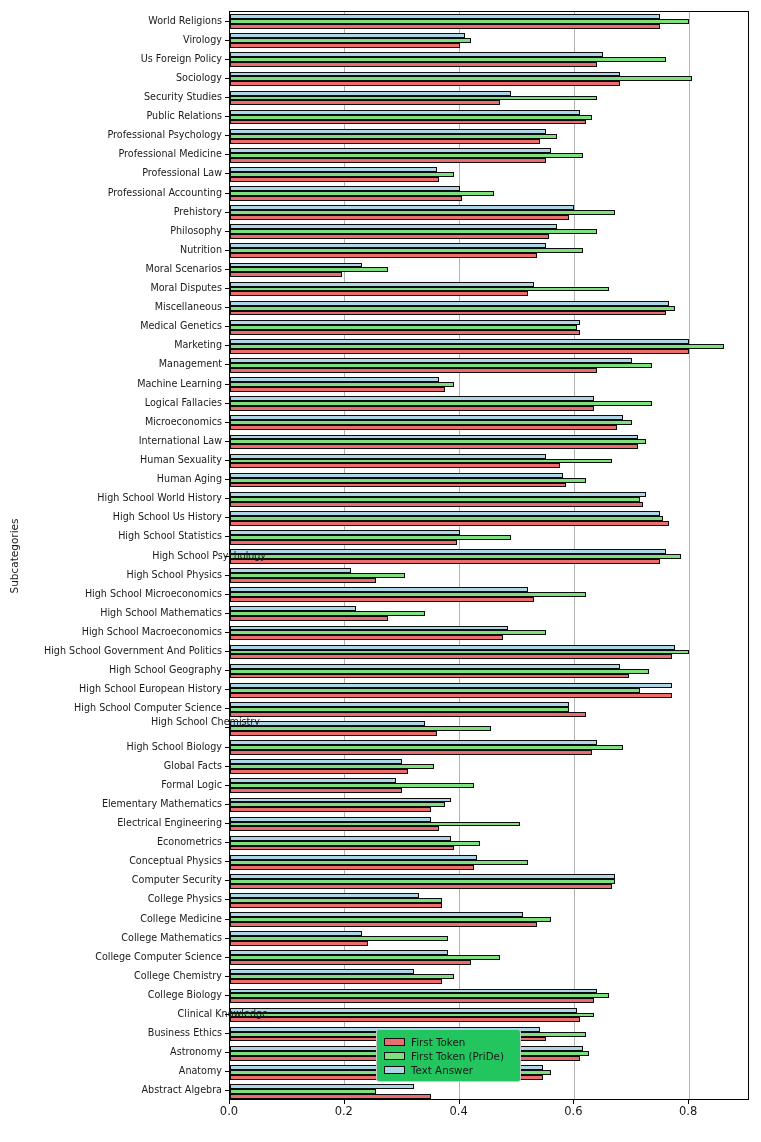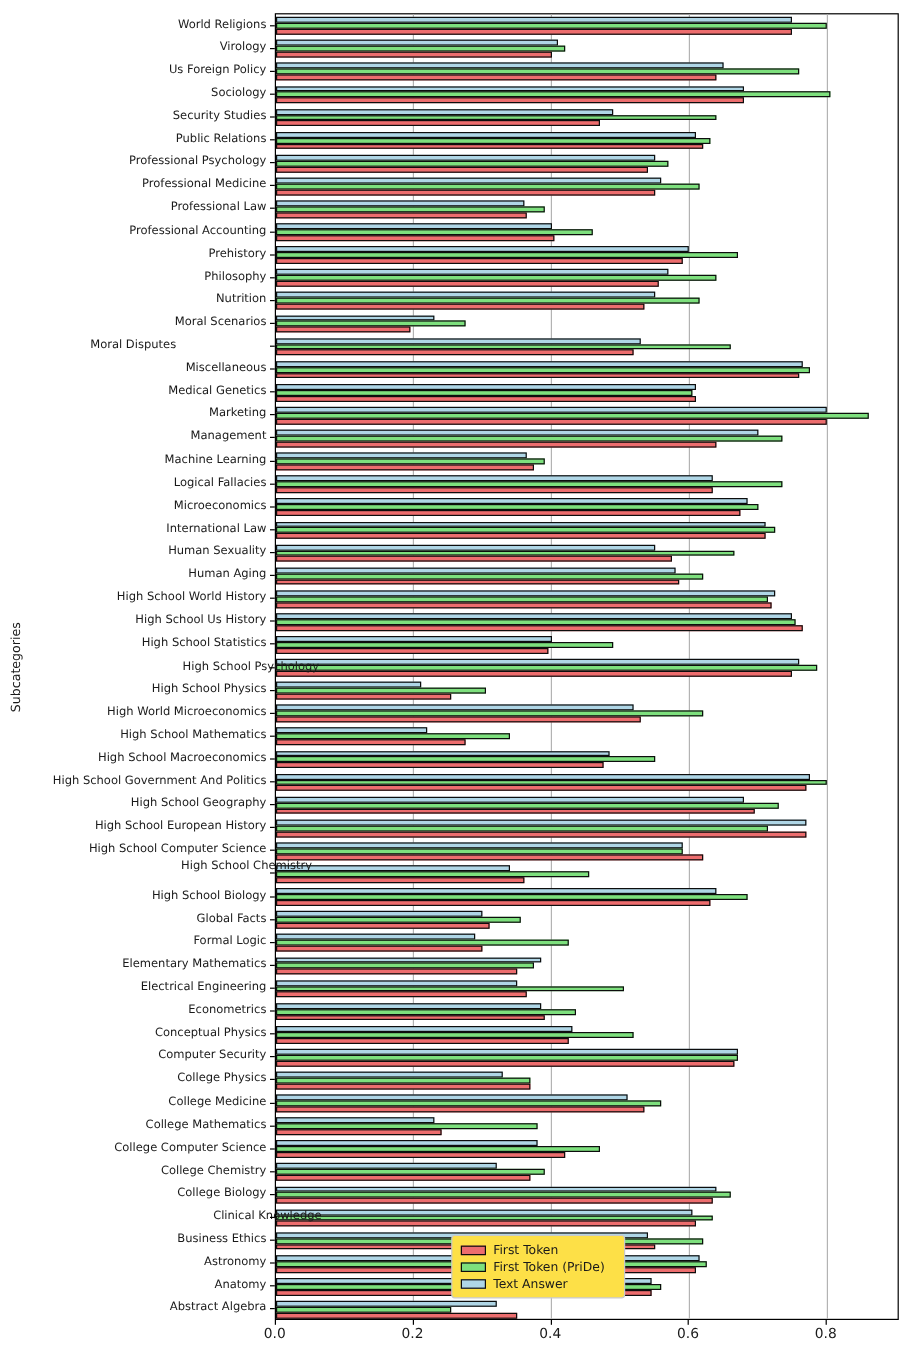--- a/index.html
+++ b/index.html
@@ -30,21 +30,21 @@
     position:absolute; top:1121px; left:229px; width:520px; text-align:center;
     font-size:11.5px; color:#1a1a1a;
   }
   .ylabel {
     position:absolute; left:-31px; top:550px; width:90px; text-align:center;
     font-size:10.5px; color:#1a1a1a;
     transform:rotate(-90deg); transform-origin:center center;
   }
   .legend {
     position:absolute; left:376px; top:1029px; width:128px;
-    background:#fde047; border:1px solid #c9c9c9; border-radius:3px;
+    background:#22c55e; border:1px solid #c9c9c9; border-radius:3px;
     padding:5px 8px 4px 7px; box-sizing:content-box; z-index:5;
   }
   .legend-row { display:flex; align-items:center; height:14px; }
   .legend-swatch {
     width:21px; height:8.5px; border:1px solid #0d0d0d; box-sizing:border-box;
     margin-right:6px; flex:0 0 auto;
   }
   .legend-label { font-size:10.3px; white-space:nowrap; }
 </style>
 </head>
@@ -257,21 +257,21 @@
       <div class="ytick-label" style="top: 187.5px;">Professional Accounting</div>
       <div class="ytick-mark" style="top: 192.5px;"></div>
       <div class="ytick-label" style="top: 206.605px;">Prehistory</div>
       <div class="ytick-mark" style="top: 211.605px;"></div>
       <div class="ytick-label" style="top: 225.711px;">Philosophy</div>
       <div class="ytick-mark" style="top: 230.711px;"></div>
       <div class="ytick-label" style="top: 244.816px;">Nutrition</div>
       <div class="ytick-mark" style="top: 249.816px;"></div>
       <div class="ytick-label" style="top: 263.921px;">Moral Scenarios</div>
       <div class="ytick-mark" style="top: 268.921px;"></div>
-      <div class="ytick-label" style="top: 283.026px; text-align: center;">Moral Disputes</div>
+      <div class="ytick-label" style="top: 283.026px;">Moral Disputes</div>
       <div class="ytick-mark" style="top: 288.026px;"></div>
       <div class="ytick-label" style="top: 302.132px;">Miscellaneous</div>
       <div class="ytick-mark" style="top: 307.132px;"></div>
       <div class="ytick-label" style="top: 321.237px;">Medical Genetics</div>
       <div class="ytick-mark" style="top: 326.237px;"></div>
       <div class="ytick-label" style="top: 340.342px;">Marketing</div>
       <div class="ytick-mark" style="top: 345.342px;"></div>
       <div class="ytick-label" style="top: 359.447px;">Management</div>
       <div class="ytick-mark" style="top: 364.447px;"></div>
       <div class="ytick-label" style="top: 378.553px;">Machine Learning</div>
@@ -289,21 +289,21 @@
       <div class="ytick-label" style="top: 493.184px;">High School World History</div>
       <div class="ytick-mark" style="top: 498.184px;"></div>
       <div class="ytick-label" style="top: 512.289px;">High School Us History</div>
       <div class="ytick-mark" style="top: 517.289px;"></div>
       <div class="ytick-label" style="top: 531.395px;">High School Statistics</div>
       <div class="ytick-mark" style="top: 536.395px;"></div>
       <div class="ytick-label" style="top: 550.5px; margin-left: 44px;">High School Psychology</div>
       <div class="ytick-mark" style="top: 555.5px;"></div>
       <div class="ytick-label" style="top: 569.605px;">High School Physics</div>
       <div class="ytick-mark" style="top: 574.605px;"></div>
-      <div class="ytick-label" style="top: 588.711px;">High World Microeconomics</div>
+      <div class="ytick-label" style="top: 588.711px;">High School Microeconomics</div>
       <div class="ytick-mark" style="top: 593.711px;"></div>
       <div class="ytick-label" style="top: 607.816px;">High School Mathematics</div>
       <div class="ytick-mark" style="top: 612.816px;"></div>
       <div class="ytick-label" style="top: 626.921px;">High School Macroeconomics</div>
       <div class="ytick-mark" style="top: 631.921px;"></div>
       <div class="ytick-label" style="top: 646.026px;">High School Government And Politics</div>
       <div class="ytick-mark" style="top: 651.026px;"></div>
       <div class="ytick-label" style="top: 665.132px;">High School Geography</div>
       <div class="ytick-mark" style="top: 670.132px;"></div>
       <div class="ytick-label" style="top: 684.237px;">High School European History</div>

